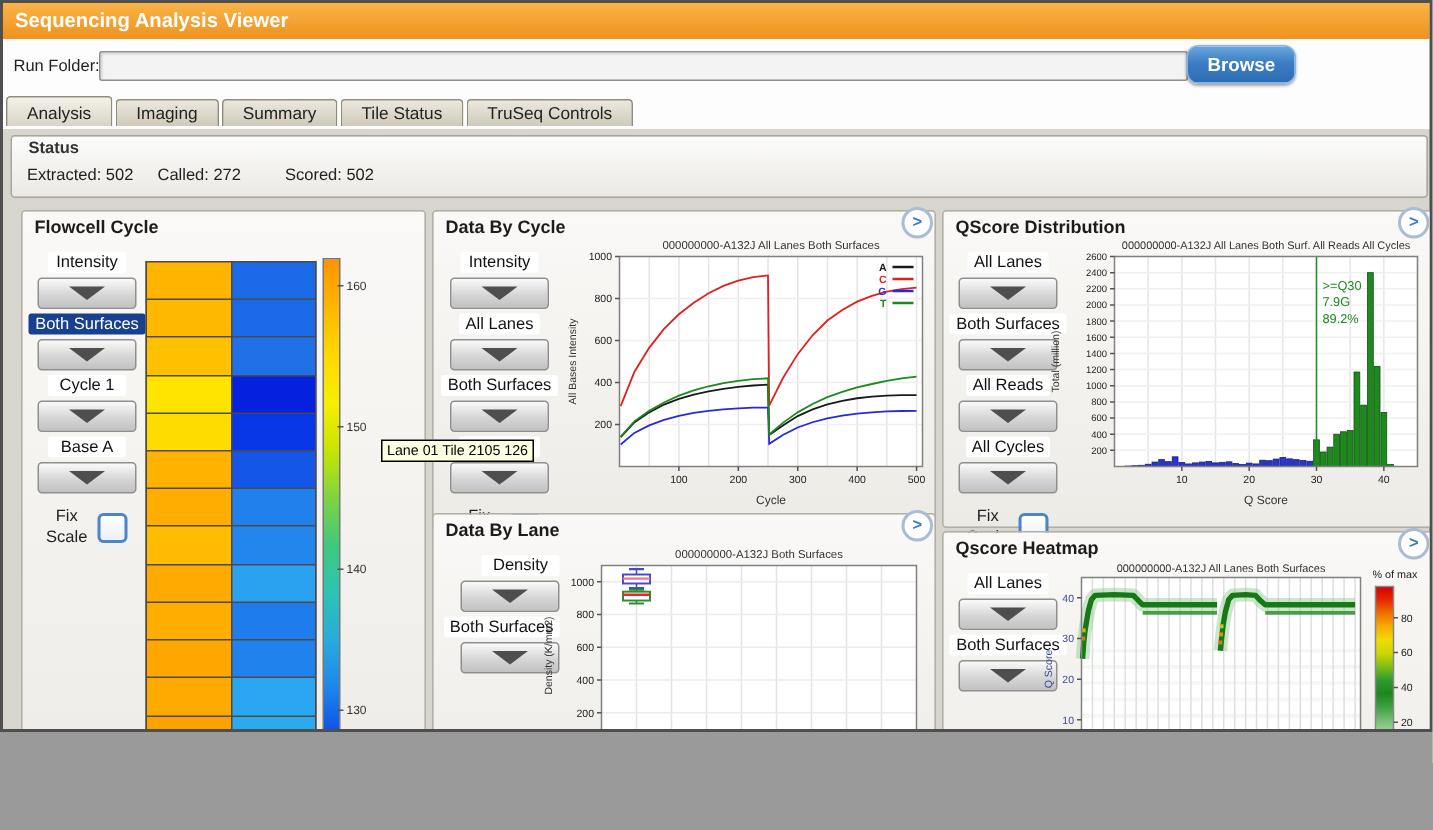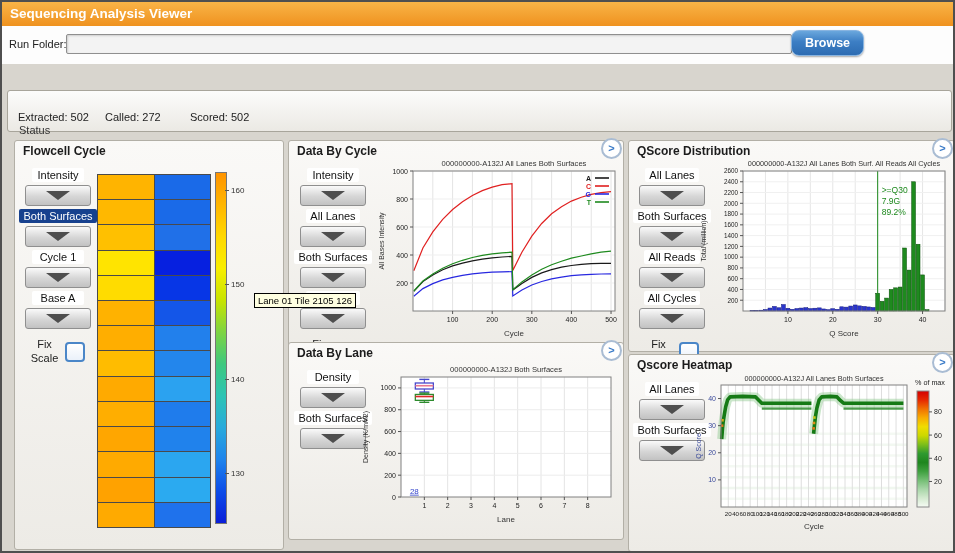--- a/index.html
+++ b/index.html
@@ -1,26 +1,26 @@
 <!DOCTYPE html>
 <html><head>
 <meta charset="utf-8">
 <style>
   html,body{margin:0;padding:0;background:#9a9a9a;font-family:"Liberation Sans",sans-serif;}
-  .window{position:relative;width:955px;height:553px;background:#d8d5ce;border:2px solid #4f4f4f;box-sizing:border-box;overflow:hidden;}
+  .window{position:relative;width:955px;height:488px;background:#d8d5ce;border:2px solid #4f4f4f;box-sizing:border-box;overflow:hidden;}
   .titlebar{position:absolute;left:0;top:0;right:0;height:24px;background:linear-gradient(#f9b447,#ef921f);color:#fff;font-weight:bold;font-size:13.5px;line-height:24px;padding-left:8px;}
   .toprow{position:absolute;left:0;top:24px;right:0;height:38px;background:#fdfdfd;}
   .runlabel{position:absolute;left:7px;top:12px;font-size:11px;color:#222;}
   .runinput{position:absolute;left:64px;top:8px;width:716px;height:18px;border:1px solid #8f8f8f;border-radius:2px;background:#f3f3f3;box-shadow:inset 1px 1px 2px rgba(0,0,0,.15);font-size:11px;padding:0 4px;}
   .btn-blue{position:absolute;top:4px;height:26px;background:linear-gradient(#6aa7dd,#3c7ec4 45%,#2d6cb2);border:1px solid #88b4e0;border-radius:8px;color:#fff;font-weight:bold;font-size:12.5px;box-shadow:0 1px 2px rgba(0,0,0,.35);cursor:pointer;}
   .tabrow{position:absolute;left:0;top:62px;right:0;height:22px;background:#fdfdfd;}
   .tab{display:inline-block;margin-left:2px;padding:3px 13px 2px;background:linear-gradient(#ece8de,#cfcaba);border:1px solid #8f8c7c;border-bottom:none;border-radius:3px 3px 0 0;font-size:11.5px;color:#222;vertical-align:bottom;cursor:pointer;}
   .tab.active{background:linear-gradient(#f4f1ea,#d9d4c6);padding-top:5px;font-weight:normal;}
   .statusbox{position:absolute;left:5px;top:88px;width:943px;height:40px;border:1px solid #a8a59b;border-radius:3px;background:linear-gradient(#fcfcfb,#ebe9e4);}
-  .statusbox .gtitle{position:absolute;left:11px;top:2px;font-size:11px;font-weight:normal;color:#333;margin-top:31px;}
+  .statusbox .gtitle{position:absolute;left:11px;top:2px;font-size:11px;font-weight:bold;color:#333;}
   .statusbox .stat{position:absolute;top:20px;font-size:11px;color:#222;}
   .panel{position:absolute;border:1px solid #b2afa6;border-radius:3px;background:linear-gradient(#faf9f7,#edebe6);}
   .panel .ptitle{position:absolute;left:8px;top:3px;font-size:12px;font-weight:bold;color:#1c1c1c;white-space:nowrap;}
   .expand{position:absolute;top:-3px;right:1px;width:17px;height:17px;border-radius:50%;background:#fff;border:2px solid #a9bcd3;color:#3a7bc8;font-weight:bold;font-size:11px;line-height:16px;text-align:center;cursor:pointer;z-index:5;}
   .ctrls{position:absolute;display:flex;flex-direction:column;align-items:center;gap:3px;}
   .chip{background:#fff;border-radius:2px;padding:1px 4px;font-size:11px;color:#111;text-align:center;white-space:nowrap;min-width:44px;cursor:pointer;}
   .chip.sel{background:#17418e;color:#fff;}
   .drop{width:64px;height:19px;background:linear-gradient(#fafafa,#d6d6d6 55%,#c2c2c2);border:1px solid #8f8f8f;border-radius:3px;display:flex;align-items:center;justify-content:center;cursor:pointer;}
   .drop .tri{width:0;height:0;border-left:12px solid transparent;border-right:12px solid transparent;border-top:9px solid #4e4e4e;}
   .fixrow{display:flex;align-items:center;gap:7px;margin-top:6px;}
@@ -42,20 +42,21 @@
   <div class="titlebar">
     <span>Sequencing Analysis Viewer</span>
   </div>
 
   <div class="toprow">
     <span class="runlabel">Run Folder:</span>
     <input class="runinput" type="text" value="" style="">
     <button class="btn-blue" style="left:789px;width:73px;">Browse</button>
   </div>
 
+  <div class="tabrow" id="tabs"><div class="tab active">Analysis</div><div class="tab">Imaging</div><div class="tab">Summary</div><div class="tab">Tile Status</div><div class="tab">TruSeq Controls</div></div>
 
   <div class="statusbox">
     <span class="gtitle">Status</span>
     <div id="status-items">
         <span class="stat" style="left: 10px;">Extracted: 502</span>
         <span class="stat" style="left: 97px;">Called: 272</span>
         <span class="stat" style="left: 182px;">Scored: 502</span>
       </div>
   </div>
 
@@ -346,21 +347,21 @@
         <text x="225.55555555555554" y="165" font-size="7" text-anchor="middle" fill="#222">40</text>
         <text x="147" y="9" font-size="7.3" text-anchor="middle" fill="#333">000000000-A132J All Lanes Both Surf. All Reads All Cycles</text>
         <text x="147" y="179" font-size="8" text-anchor="middle" fill="#333">Q Score</text>
         <text x="9" y="84" font-size="7" text-anchor="middle" fill="#333" transform="rotate(-90 9 84)">Total (million)</text>
       </svg>
   </div>
 
   <div class="panel" style="left:286px;top:340px;width:334px;height:196px;">
     <div class="ptitle">Data By Lane</div>
     <div class="expand">&gt;</div>
-    <div class="ctrls" style="left:4px;top:27px;width:80px;" id="ctrl-data_by_lane">
+    <div class="ctrls" style="left:4px;top:27px;width:80px;align-items:flex-end;" id="ctrl-data_by_lane">
         <div class="chip">Density</div>
         <div class="drop">
           <span class="tri"></span>
         </div>
         <div class="chip">Both Surfaces</div>
         <div class="drop">
           <span class="tri"></span>
         </div>
       </div>
     <svg id="svg-dbl" style="position:absolute;left:70px;top:22px;" width="260" height="172" viewBox="0 0 260 172">

